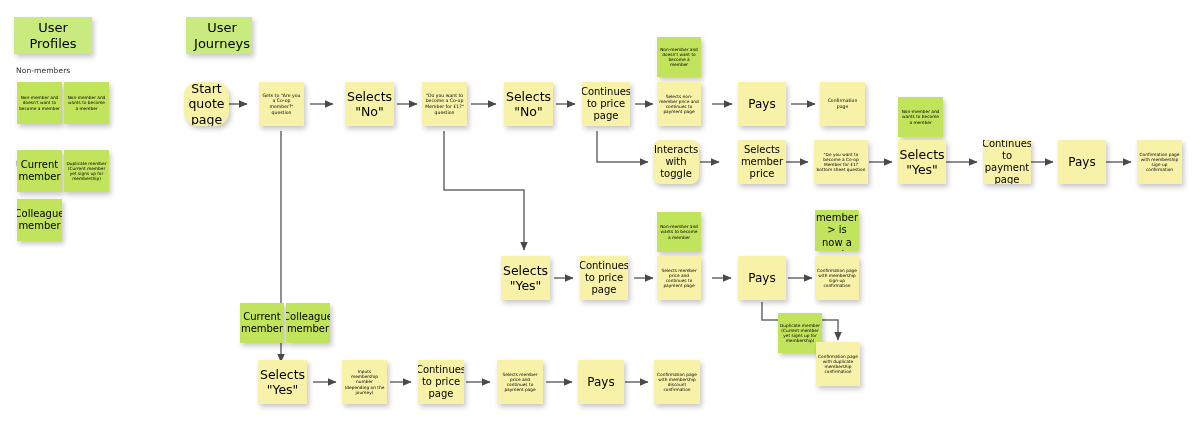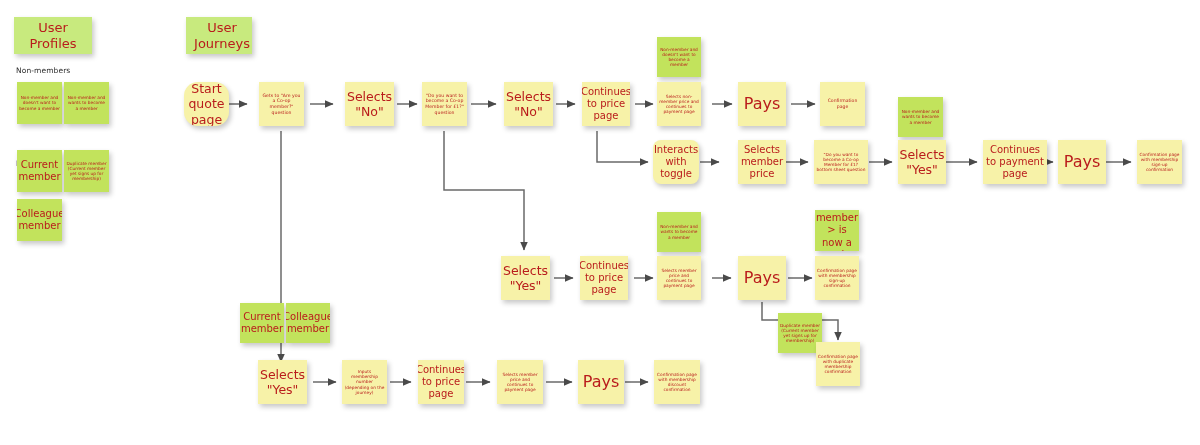--- a/index.html
+++ b/index.html
@@ -13,34 +13,34 @@
   #canvas{position:absolute;left:0;top:0;width:1200px;height:445px;}
   svg.edges{position:absolute;left:0;top:0;width:1200px;height:445px;pointer-events:none;}
 
   .note{
     position:absolute;
     box-sizing:border-box;
     display:flex;
     align-items:center;
     justify-content:center;
     text-align:center;
-    color:#b91c1c;
+    color:#000000;
     line-height:1.22;
     box-shadow:2px 3px 5px rgba(0,0,0,0.22);
     padding:2px;
     overflow:hidden;
   }
   .yellow{background:#f7f2a8;}
   .green{background:#c2e35c;}
   .header{background:#c8ea7e;}
 
   
   .t-hdr{font-size:13px;}
   .t-lg{font-size:12.5px;}
-  .t-xl{font-size:16px;align-items:center;}
+  .t-xl{font-size:12px;align-items:center;}
   .t-sm{font-size:4.6px;}
   .t-xs{font-size:4.3px;}
   .t-md{font-size:10px;}
 
   .sectlabel{
     position:absolute;
     font-size:7.5px;
     color:#2b2b2b;
     letter-spacing:0.1px;
   }
@@ -177,21 +177,21 @@
   </div>
 
   <div class="note green t-xs" style="left:898px;top:97px;width:45px;height:40px;">
     <span>Non-member and wants to become a member</span>
   </div>
 
   <div class="note yellow t-lg" style="left:898px;top:140px;width:48px;height:44px;">
     <span>Selects "Yes"</span>
   </div>
 
-  <div class="note yellow t-md" style="left:983px;top:140px;width:64px;height:44px;">
+  <div class="note yellow t-md" style="left:983px;top:140px;width:48px;height:44px;">
     <span>Continues to payment page</span>
   </div>
 
   <div class="note yellow t-xl" style="left:1058px;top:140px;width:48px;height:44px;">
     <span>Pays</span>
   </div>
 
   <div class="note yellow t-xs" style="left:1137px;top:140px;width:45px;height:44px;">
     <span>Confirmation page with membership sign-up confirmation</span>
   </div>

